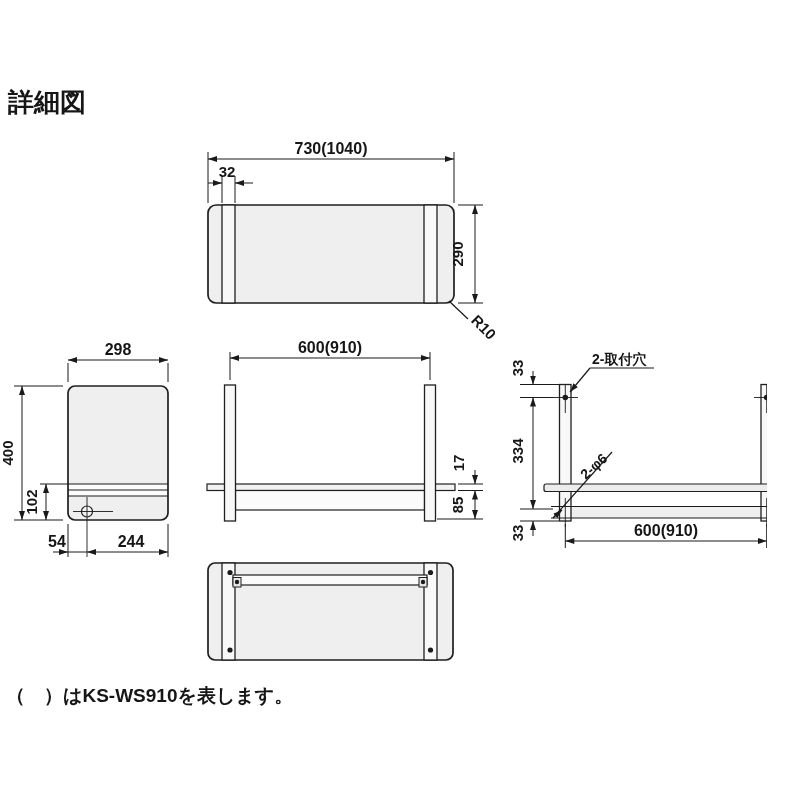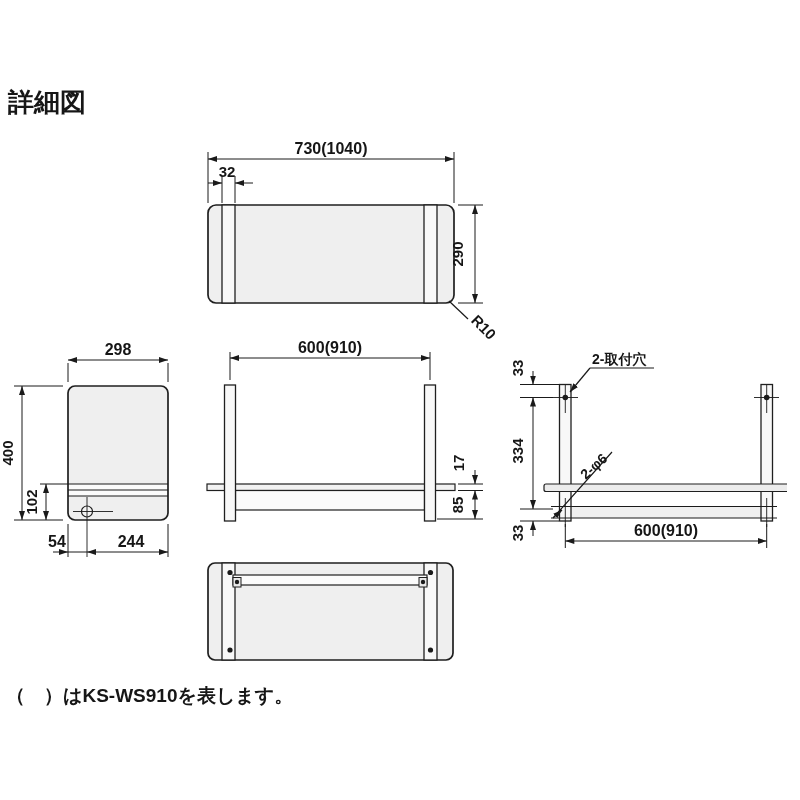--- a/index.html
+++ b/index.html
@@ -1,17 +1,17 @@
 <!DOCTYPE html>
 <html><head>
 <meta charset="utf-8">
 <style>
   html,body{margin:0;padding:0;background:#ffffff;}
   #stage{position:relative;width:767px;height:800px;background:#ffffff;overflow:hidden;
-         font-family:"Liberation Sans",sans-serif;padding-left:20px;}
+         font-family:"Liberation Sans",sans-serif;}
   svg{position:absolute;left:0;top:0;}
   text{font-family:"Liberation Sans",sans-serif;font-weight:700;fill:#161616;}
   .t-title{font-size:26px;}
   .t-note{font-size:19px;font-weight:600;}
   .d16{font-size:16px;}
   .d15{font-size:15px;}
   .d14{font-size:14px;}
   .panel{fill:#efefef;stroke:#1f1f1f;stroke-width:1.7;}
   .strip{fill:#f8f8f8;stroke:#1f1f1f;stroke-width:1.3;}
   .white{fill:#fbfbfb;stroke:#1f1f1f;stroke-width:1.2;}

